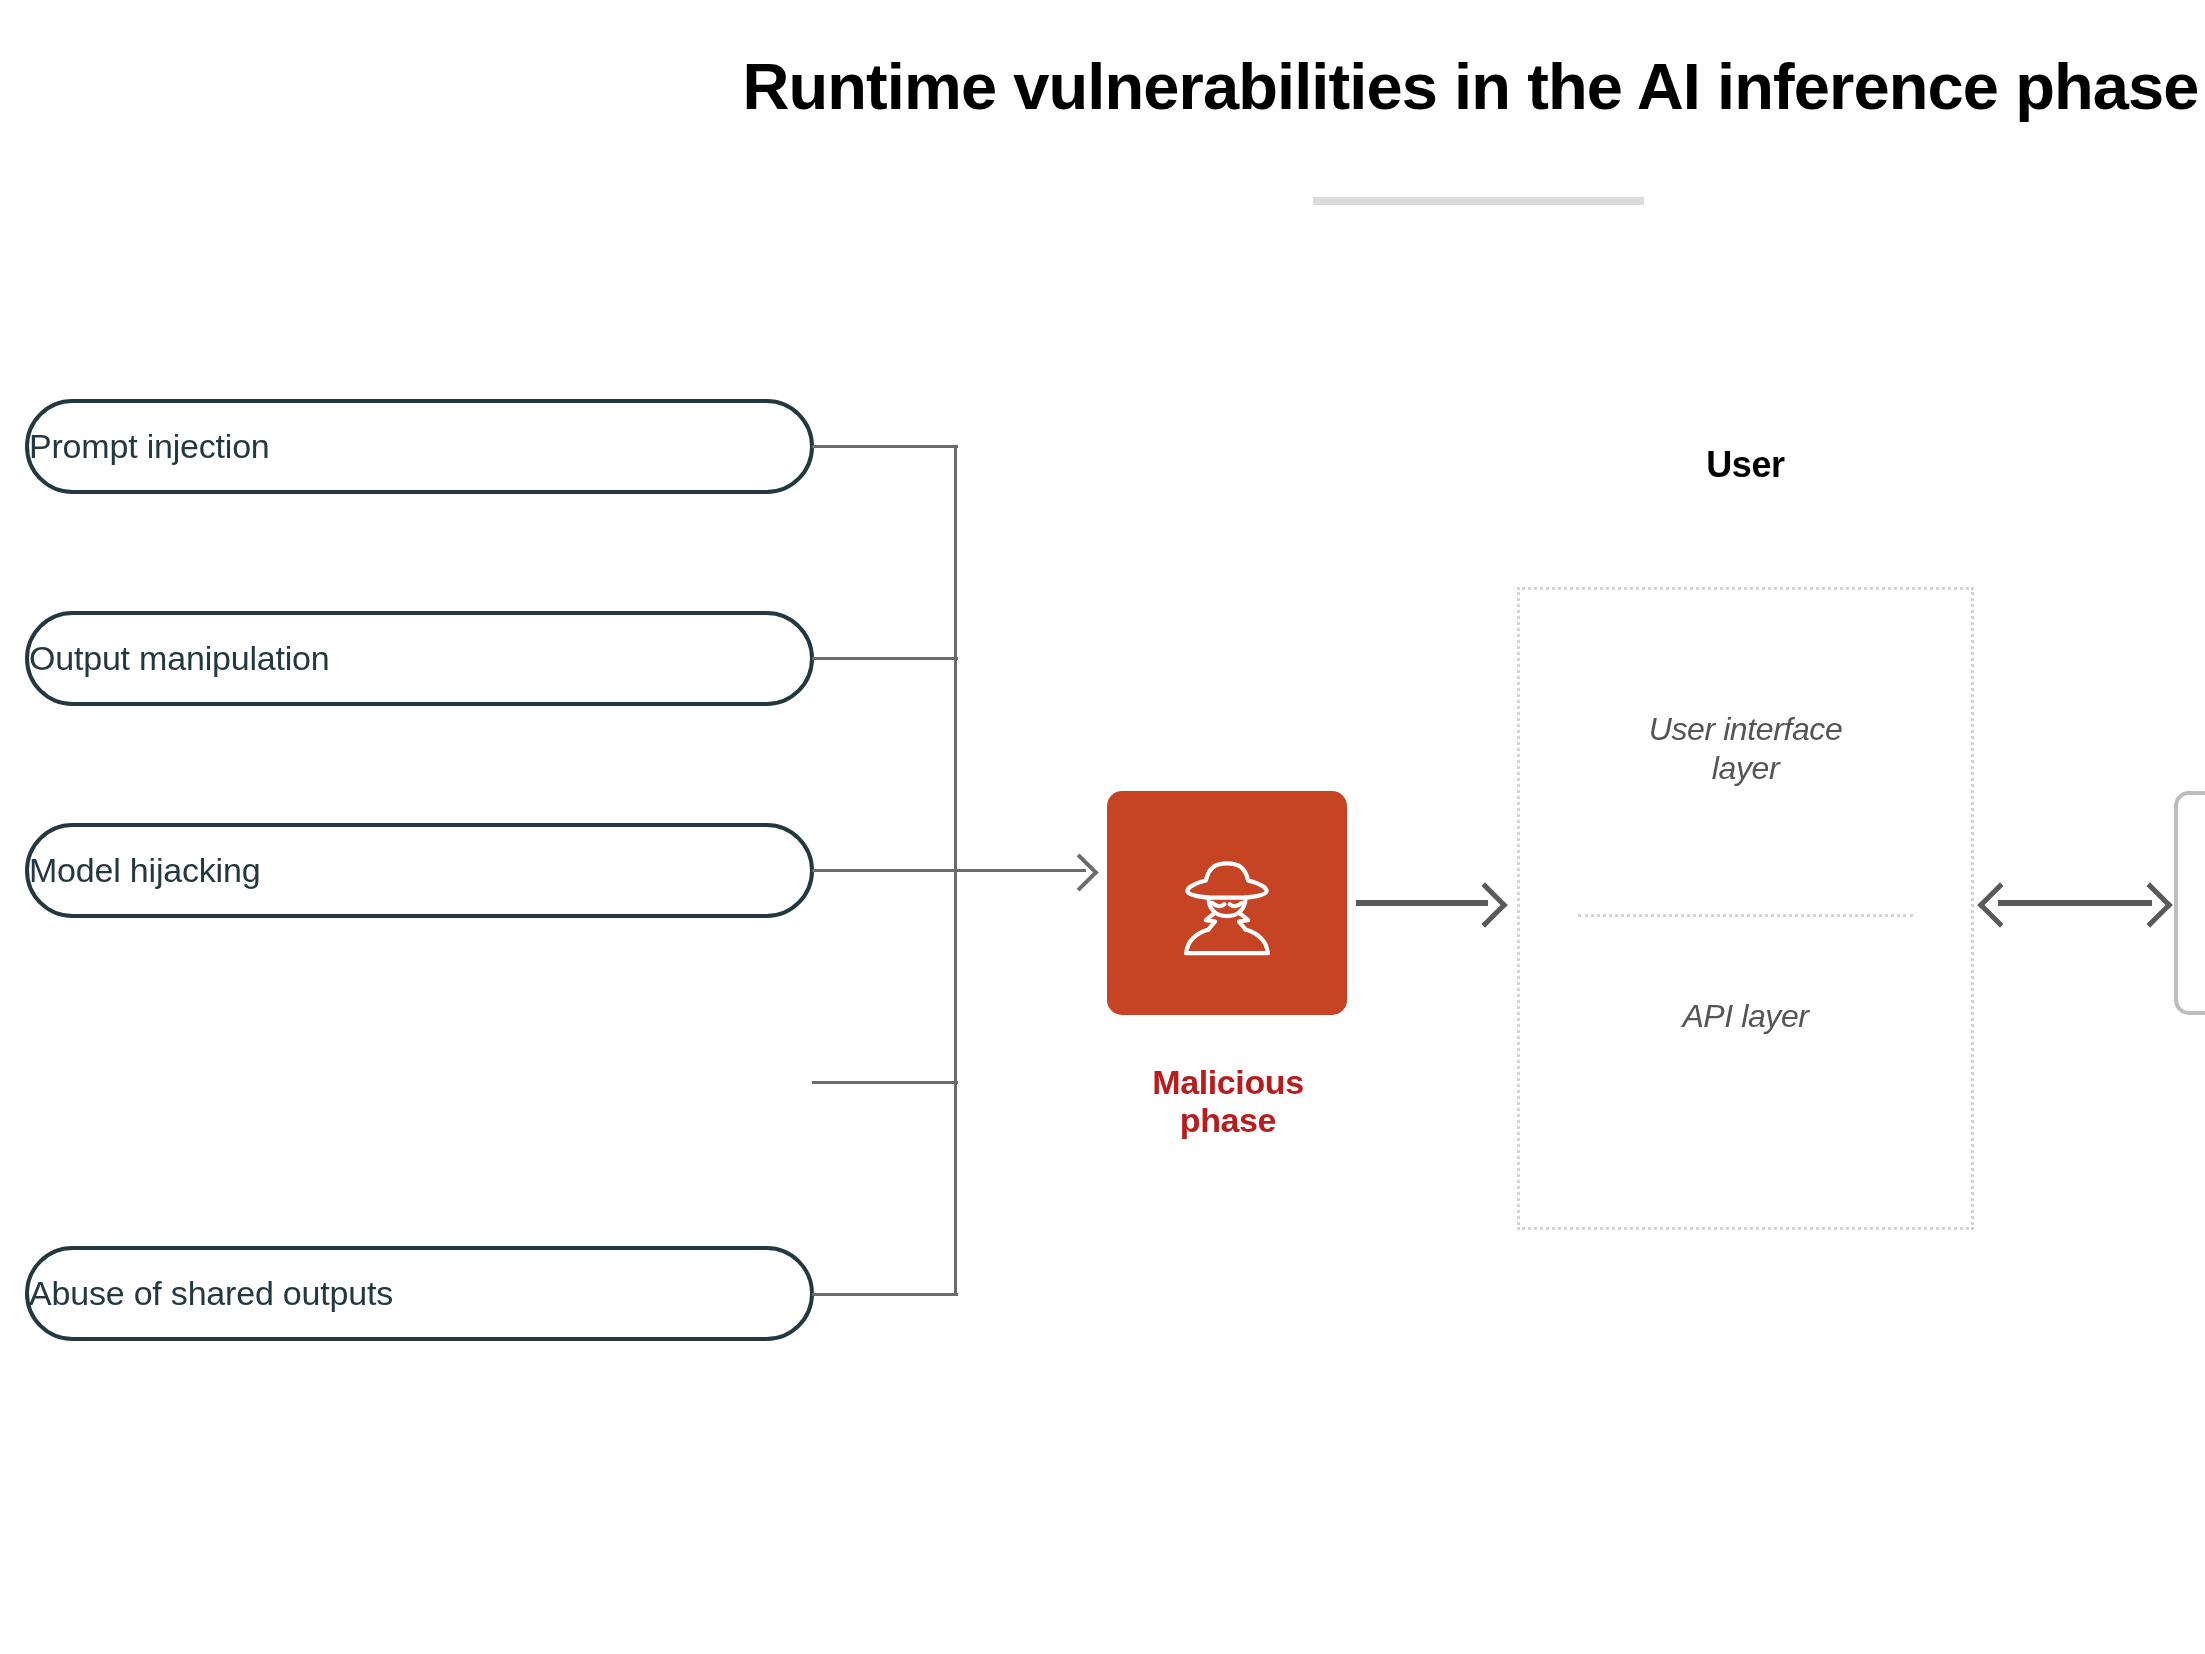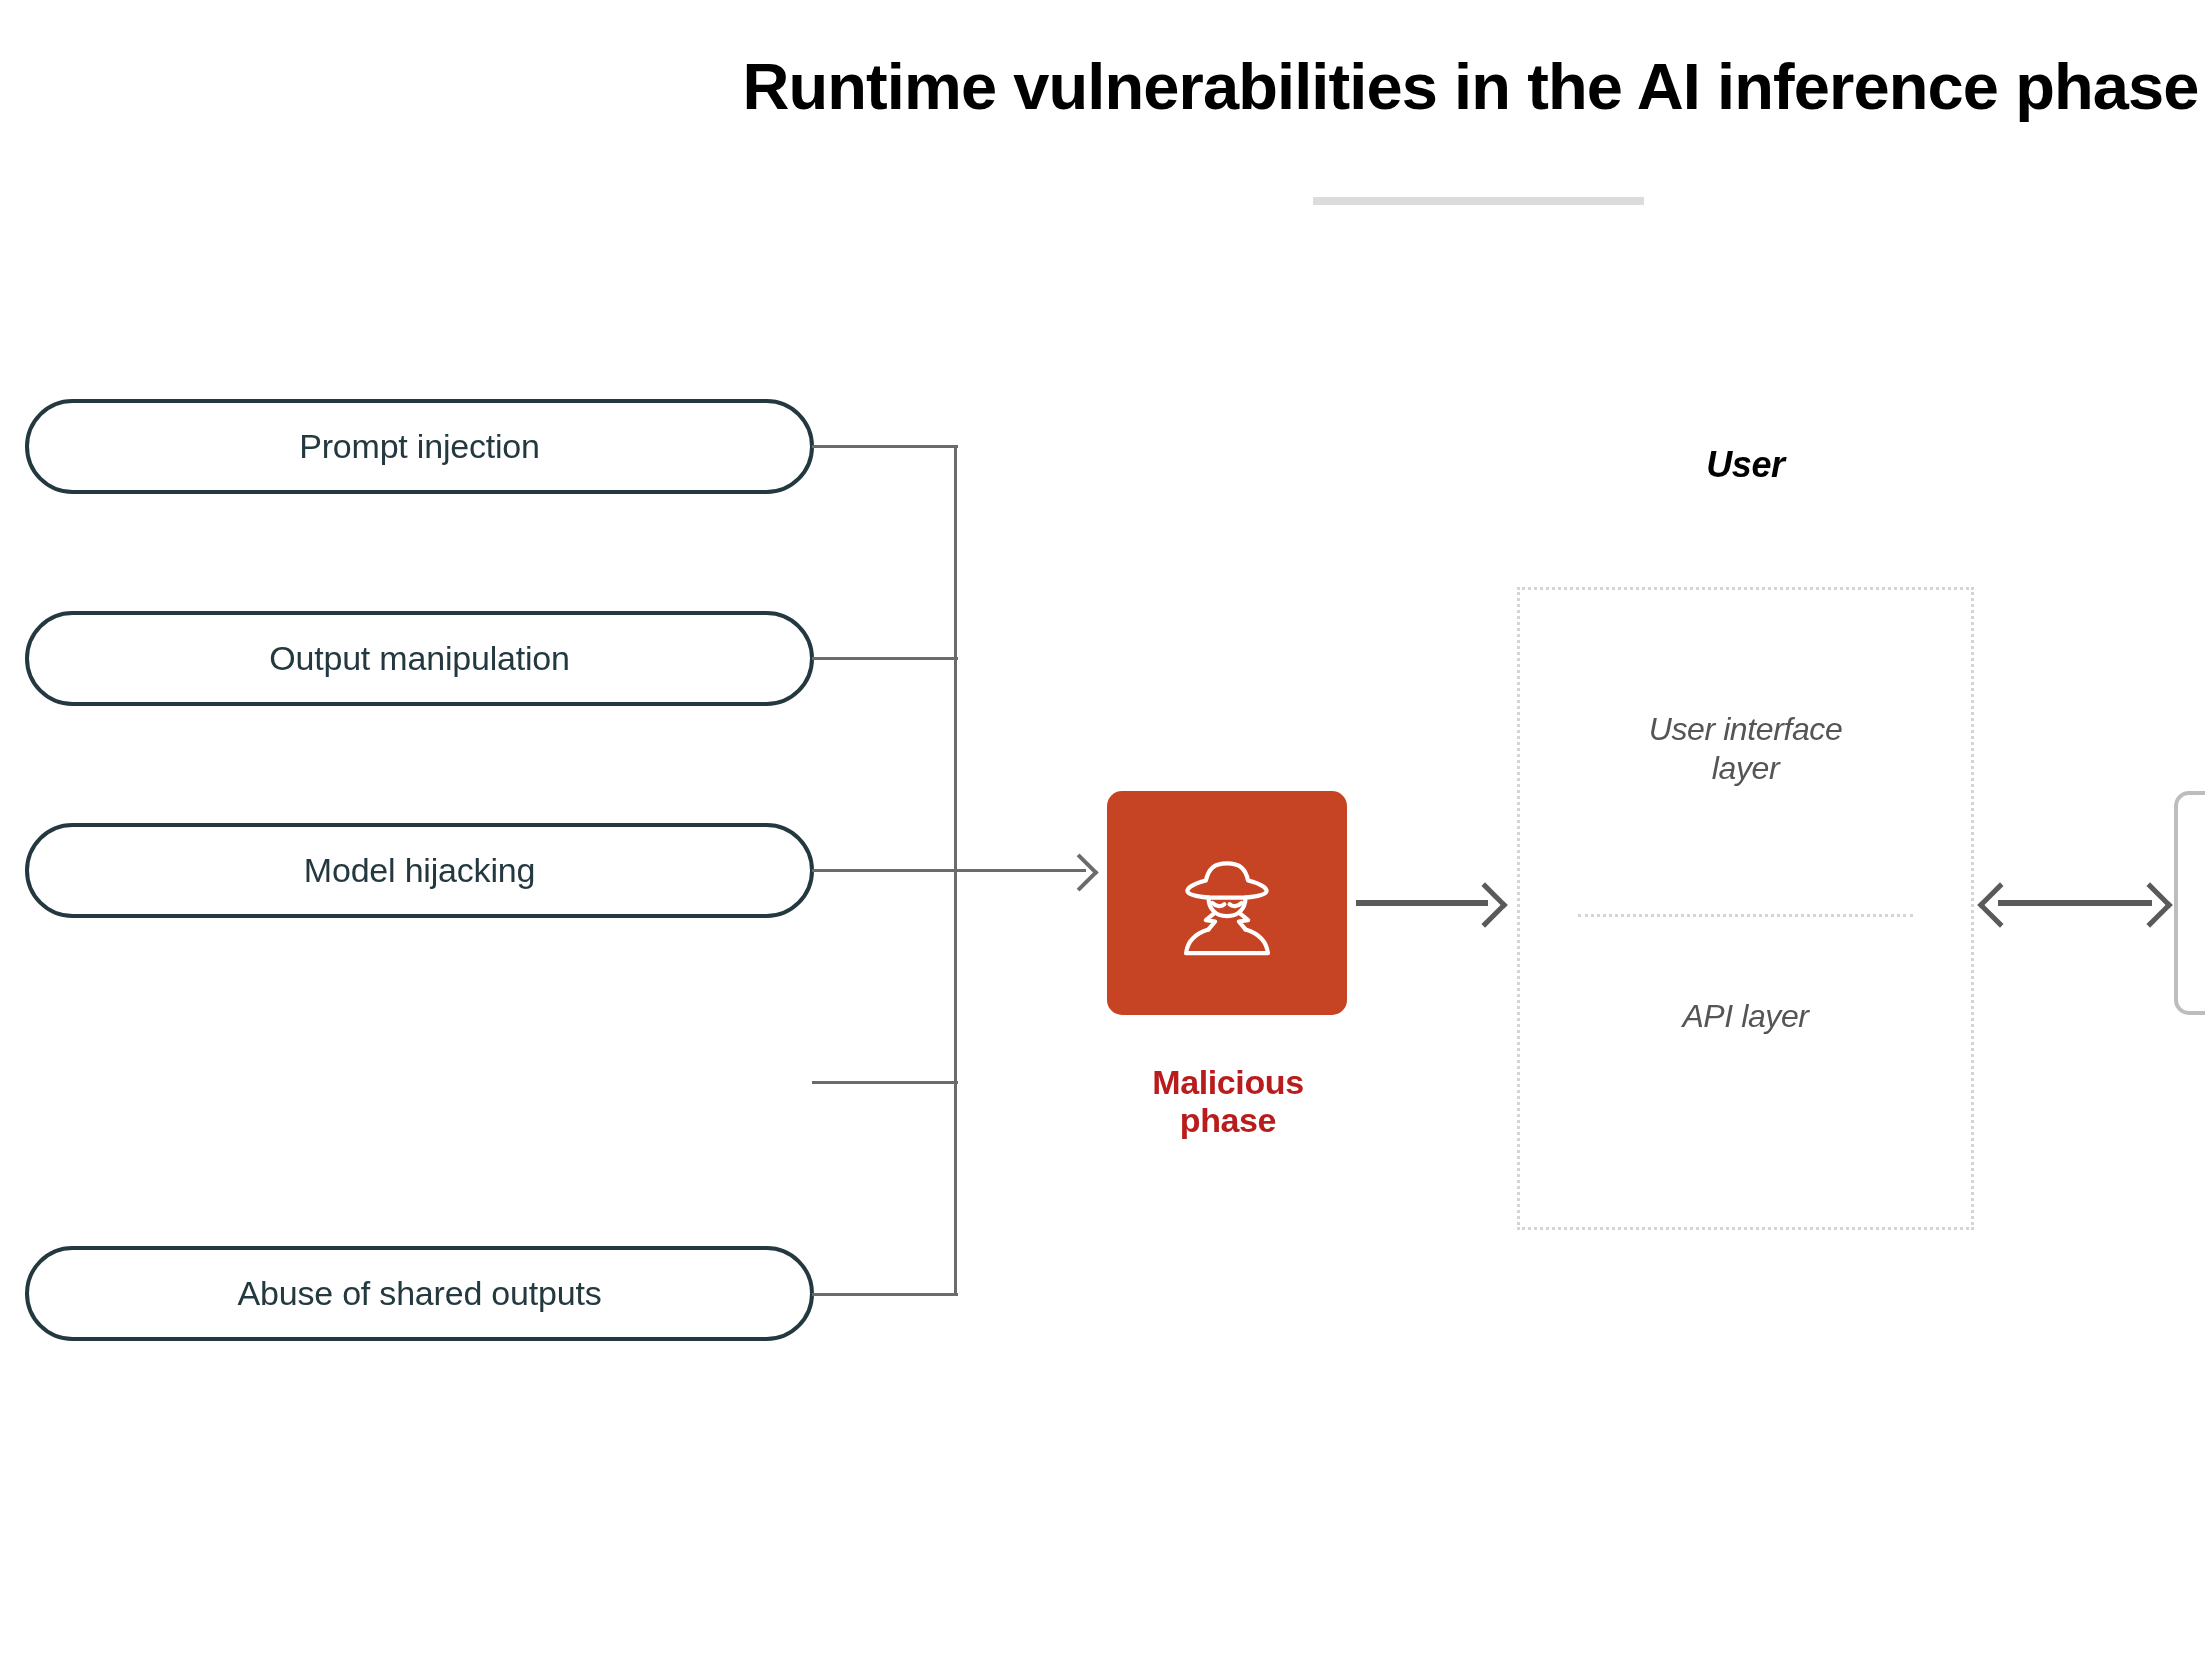--- a/index.html
+++ b/index.html
@@ -26,21 +26,21 @@
   }
 
   
   .pill{
     position:absolute;
     width:789px;height:95px;
     border:4.9px solid #23383f;
     border-radius:53px;
     background:#ffffff;
     box-sizing:border-box;
-    display:flex;align-items:center;justify-content:center;
+    display:flex;align-items:center;justify-content:flex-start;
   }
   .pill .pill-label{
     font-size:34px;color:#23383f;font-weight:400;letter-spacing:-0.2px;
     white-space:nowrap;
   }
 
   
   .line-h{position:absolute;height:2.6px;background:#6b6b6b;}
   .line-v{position:absolute;width:3.1px;background:#6b6b6b;}
 
@@ -64,21 +64,21 @@
             background:#c64424;}
   #malicious-caption{left:1068px;top:1063px;width:320px;color:#b91c1c;}
 
   #trained-box{left:2174px;top:791px;width:238px;height:224px;
             background:#ffffff;border:4.9px solid #bdbdbd;}
   #trained-caption{left:2134px;top:1063px;width:320px;color:#0a0a0a;}
 
   
   #ui-heading{position:absolute;left:1517px;top:445px;width:457px;
             text-align:center;font-size:36px;font-weight:800;line-height:1.12;
-            letter-spacing:-0.4px;color:#000000;font-style:italic;}
+            letter-spacing:-0.4px;color:#000000;}
   #ui-box{position:absolute;left:1517px;top:587px;width:457px;height:643px;
             box-sizing:border-box;
             border:3.1px dotted #d5d5d5;background:#ffffff;}
   #ui-divider{position:absolute;left:1578px;top:914px;width:335px;height:0;
             border-top:3.1px dotted #d5d5d5;}
   .layer-label{position:absolute;text-align:center;font-style:italic;
             font-size:32px;line-height:1.22;color:#555555;letter-spacing:-0.4px;}
   #ui-layer-label{left:1517px;top:710px;width:457px;}
   #api-layer-label{left:1517px;top:997px;width:457px;}
 </style>

